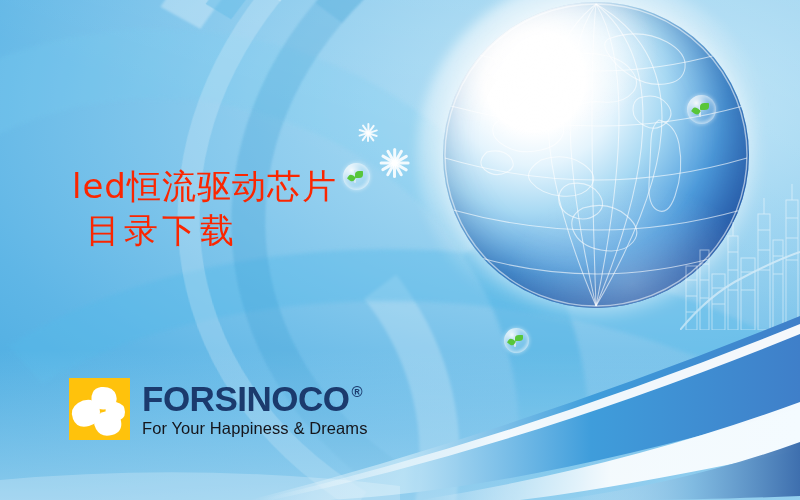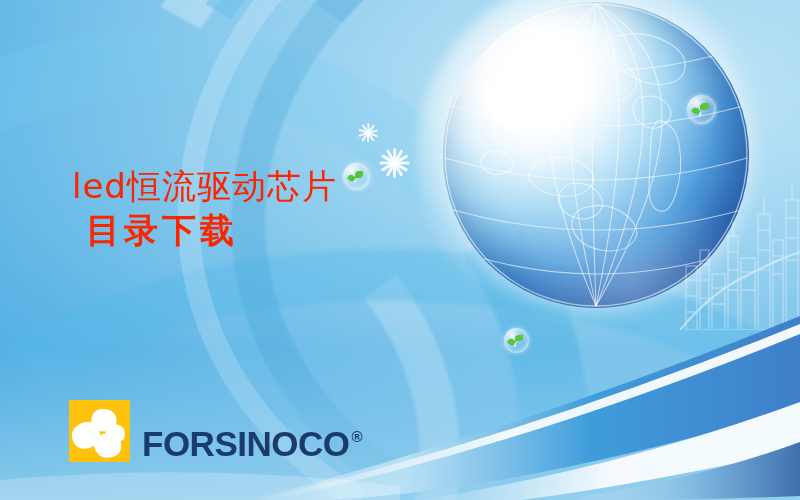--- a/index.html
+++ b/index.html
@@ -87,24 +87,24 @@
   #ribbons{position:absolute;left:0;bottom:0;width:800px;height:210px;}
 
   
   #headline{position:absolute;left:72px;top:164px;width:420px;}
   #headline .line{
     color:#fb2600;
     font-family:"DejaVu Sans","Liberation Sans",sans-serif;
     font-size:34px;line-height:44px;font-weight:400;
     letter-spacing:1px;white-space:nowrap;
   }
-  #headline .line2{padding-left:14px;letter-spacing:4px;font-weight:bold;}
-
-  
-  #logo{position:absolute;left:69px;top:400px;display:flex;align-items:flex-end;}
+  #headline .line2{padding-left:14px;letter-spacing:4px;}
+
+  
+  #logo{position:absolute;left:69px;top:378px;display:flex;align-items:center;}
   #logo-mark{width:61px;height:62px;background:#ffc20c;position:relative;flex:0 0 auto;}
   #logo-text{margin-left:12px;padding-top:1px;}
   #logo-word{display:flex;align-items:flex-start;color:#1b3a6d;
     font-family:"Liberation Sans",sans-serif;font-weight:bold;font-size:35px;line-height:36px;
     letter-spacing:-0.5px;}
   #logo-reg{font-size:15px;line-height:15px;margin-left:2px;margin-top:3px;font-weight:bold;}
   #logo-tag{color:#15151b;font-family:"Liberation Sans",sans-serif;
     font-size:16.5px;line-height:19px;margin-top:2px;letter-spacing:.1px;}
 </style>
 </head>
@@ -272,16 +272,17 @@
           <path d="M22 22 q9 3 9 12 0 11 -11 14 -12 3 -16 -7 -4 -10 5 -16 6 -4 13 -3z"></path>
           <path d="M38 33 q12 0 14 10 2 11 -9 14 -11 3 -16 -6 -5 -9 3 -15 3 -2 8 -3z"></path>
         </g>
       </svg>
     </div>
     <div id="logo-text">
       <div id="logo-word">
         <span>FORSINOCO</span>
         <span id="logo-reg">®</span>
       </div>
+      <div id="logo-tag">For Your Happiness &amp; Dreams</div>
     </div>
   </div>
 
 </div>
 
 </body></html>

